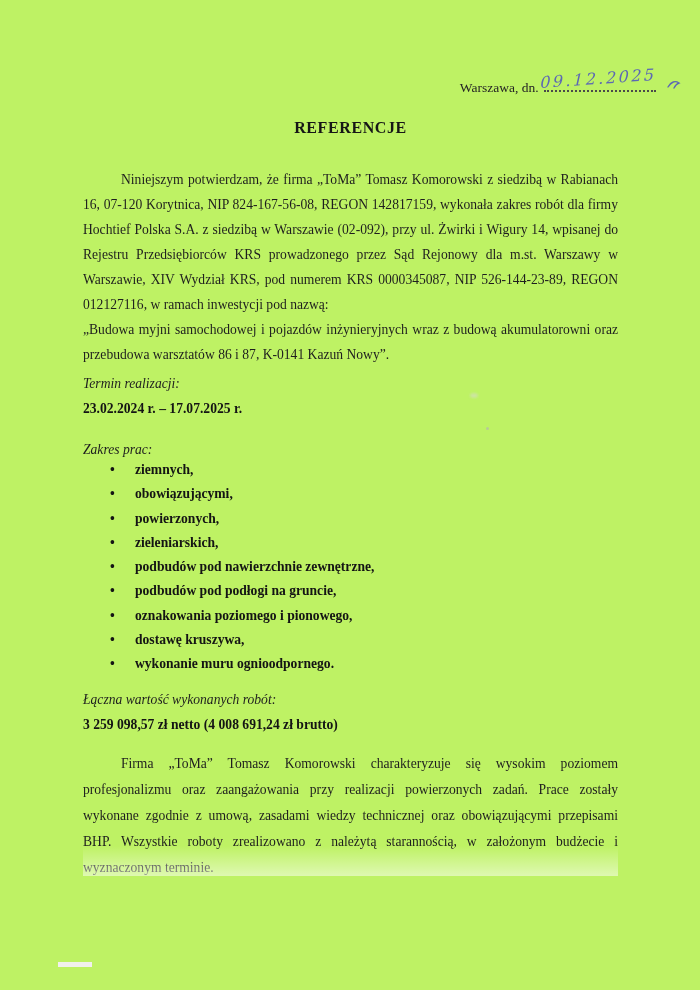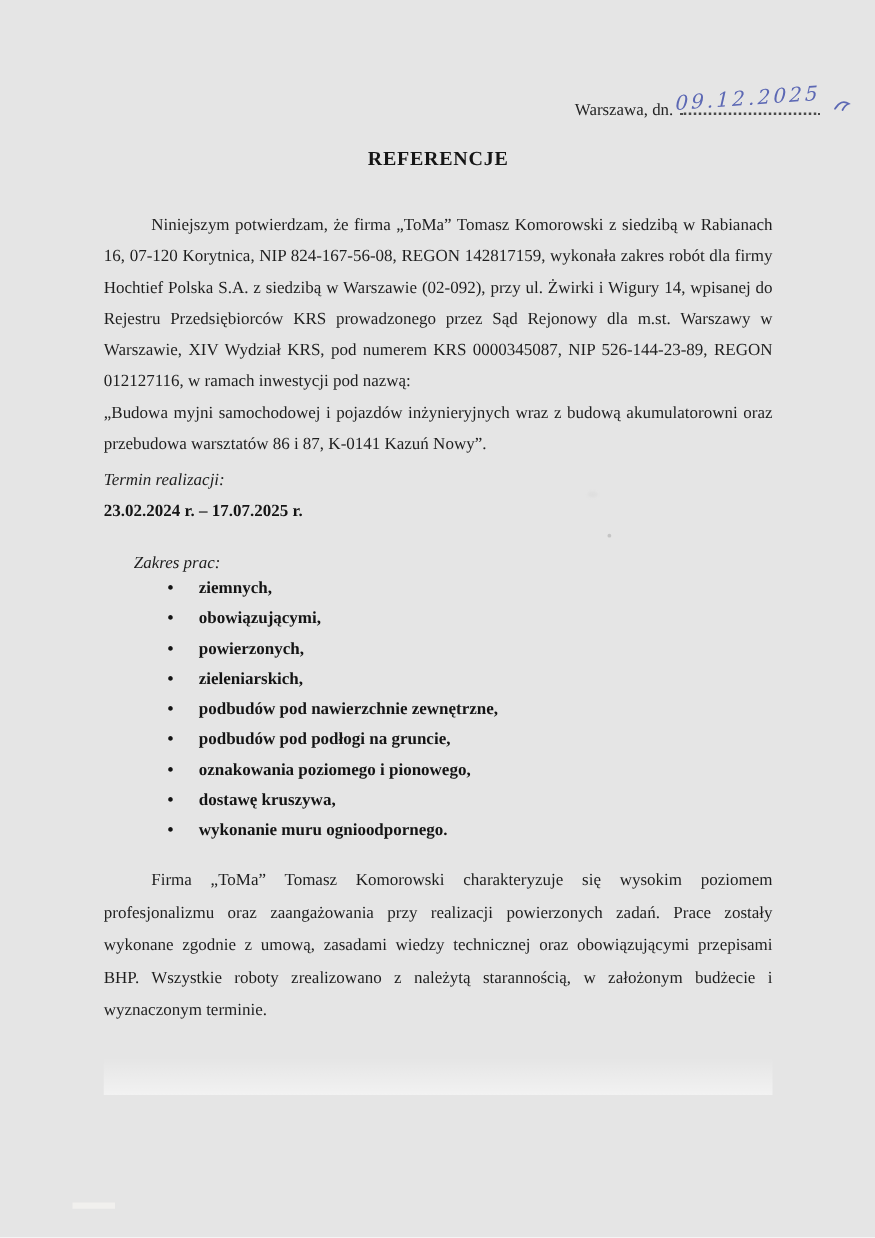--- a/index.html
+++ b/index.html
@@ -4,21 +4,21 @@
 <style>
   html, body {
     margin: 0;
     padding: 0;
     background: #ffffff;
   }
   .page {
     position: relative;
     width: 700px;
     height: 990px;
-    background: #e5e5e5;
+    background: #bef264;
     overflow: hidden;
     font-family: "Liberation Serif", "DejaVu Serif", serif;
     color: #1e1e1e;
     -webkit-font-smoothing: antialiased;
   }
 
   
   .date-line {
     position: absolute;
     top: 76px;
@@ -90,21 +90,21 @@
   .label-italic {
     font-style: italic;
     margin: 0;
   }
   .value-bold {
     font-weight: bold;
     margin: 0;
     color: #141414;
   }
   .realization-block { margin-top: 4px; }
-  .scope-block { margin-top: 16px; margin-left: 24px; }
+  .scope-block { margin-top: 16px; }
 
   .scope-list {
     list-style: none;
     margin: -4px 0 0 0;
     padding: 0 0 0 27px;
   }
   .scope-list li {
     position: relative;
     font-weight: bold;
     line-height: 24.3px;
@@ -200,20 +200,24 @@
         <li><span class="bullet">•</span><span>powierzonych,</span></li>
         <li><span class="bullet">•</span><span>zieleniarskich,</span></li>
         <li><span class="bullet">•</span><span>podbudów pod nawierzchnie zewnętrzne,</span></li>
         <li><span class="bullet">•</span><span>podbudów pod podłogi na gruncie,</span></li>
         <li><span class="bullet">•</span><span>oznakowania poziomego i pionowego,</span></li>
         <li><span class="bullet">•</span><span>dostawę kruszywa,</span></li>
         <li><span class="bullet">•</span><span>wykonanie muru ognioodpornego.</span></li>
       </ul>
     </div>
 
+    <div class="total-block">
+      <p class="label-italic">Łączna wartość wykonanych robót:</p>
+      <p class="value-bold">3 259 098,57 zł netto (4 008 691,24 zł brutto)</p>
+    </div>
 
     <p class="para closing">Firma „ToMa” Tomasz Komorowski charakteryzuje się wysokim poziomem profesjonalizmu oraz zaangażowania przy realizacji powierzonych zadań. Prace zostały wykonane zgodnie z umową, zasadami wiedzy technicznej oraz obowiązującymi przepisami BHP. Wszystkie roboty zrealizowano z należytą starannością, w założonym budżecie i wyznaczonym terminie.</p>
 
   </div>
 
   <div class="stray-smudge"></div>
   <div class="stray-dot"></div>
   <div class="fade-bottom"></div>
   <div class="scan-mark"></div>
 

